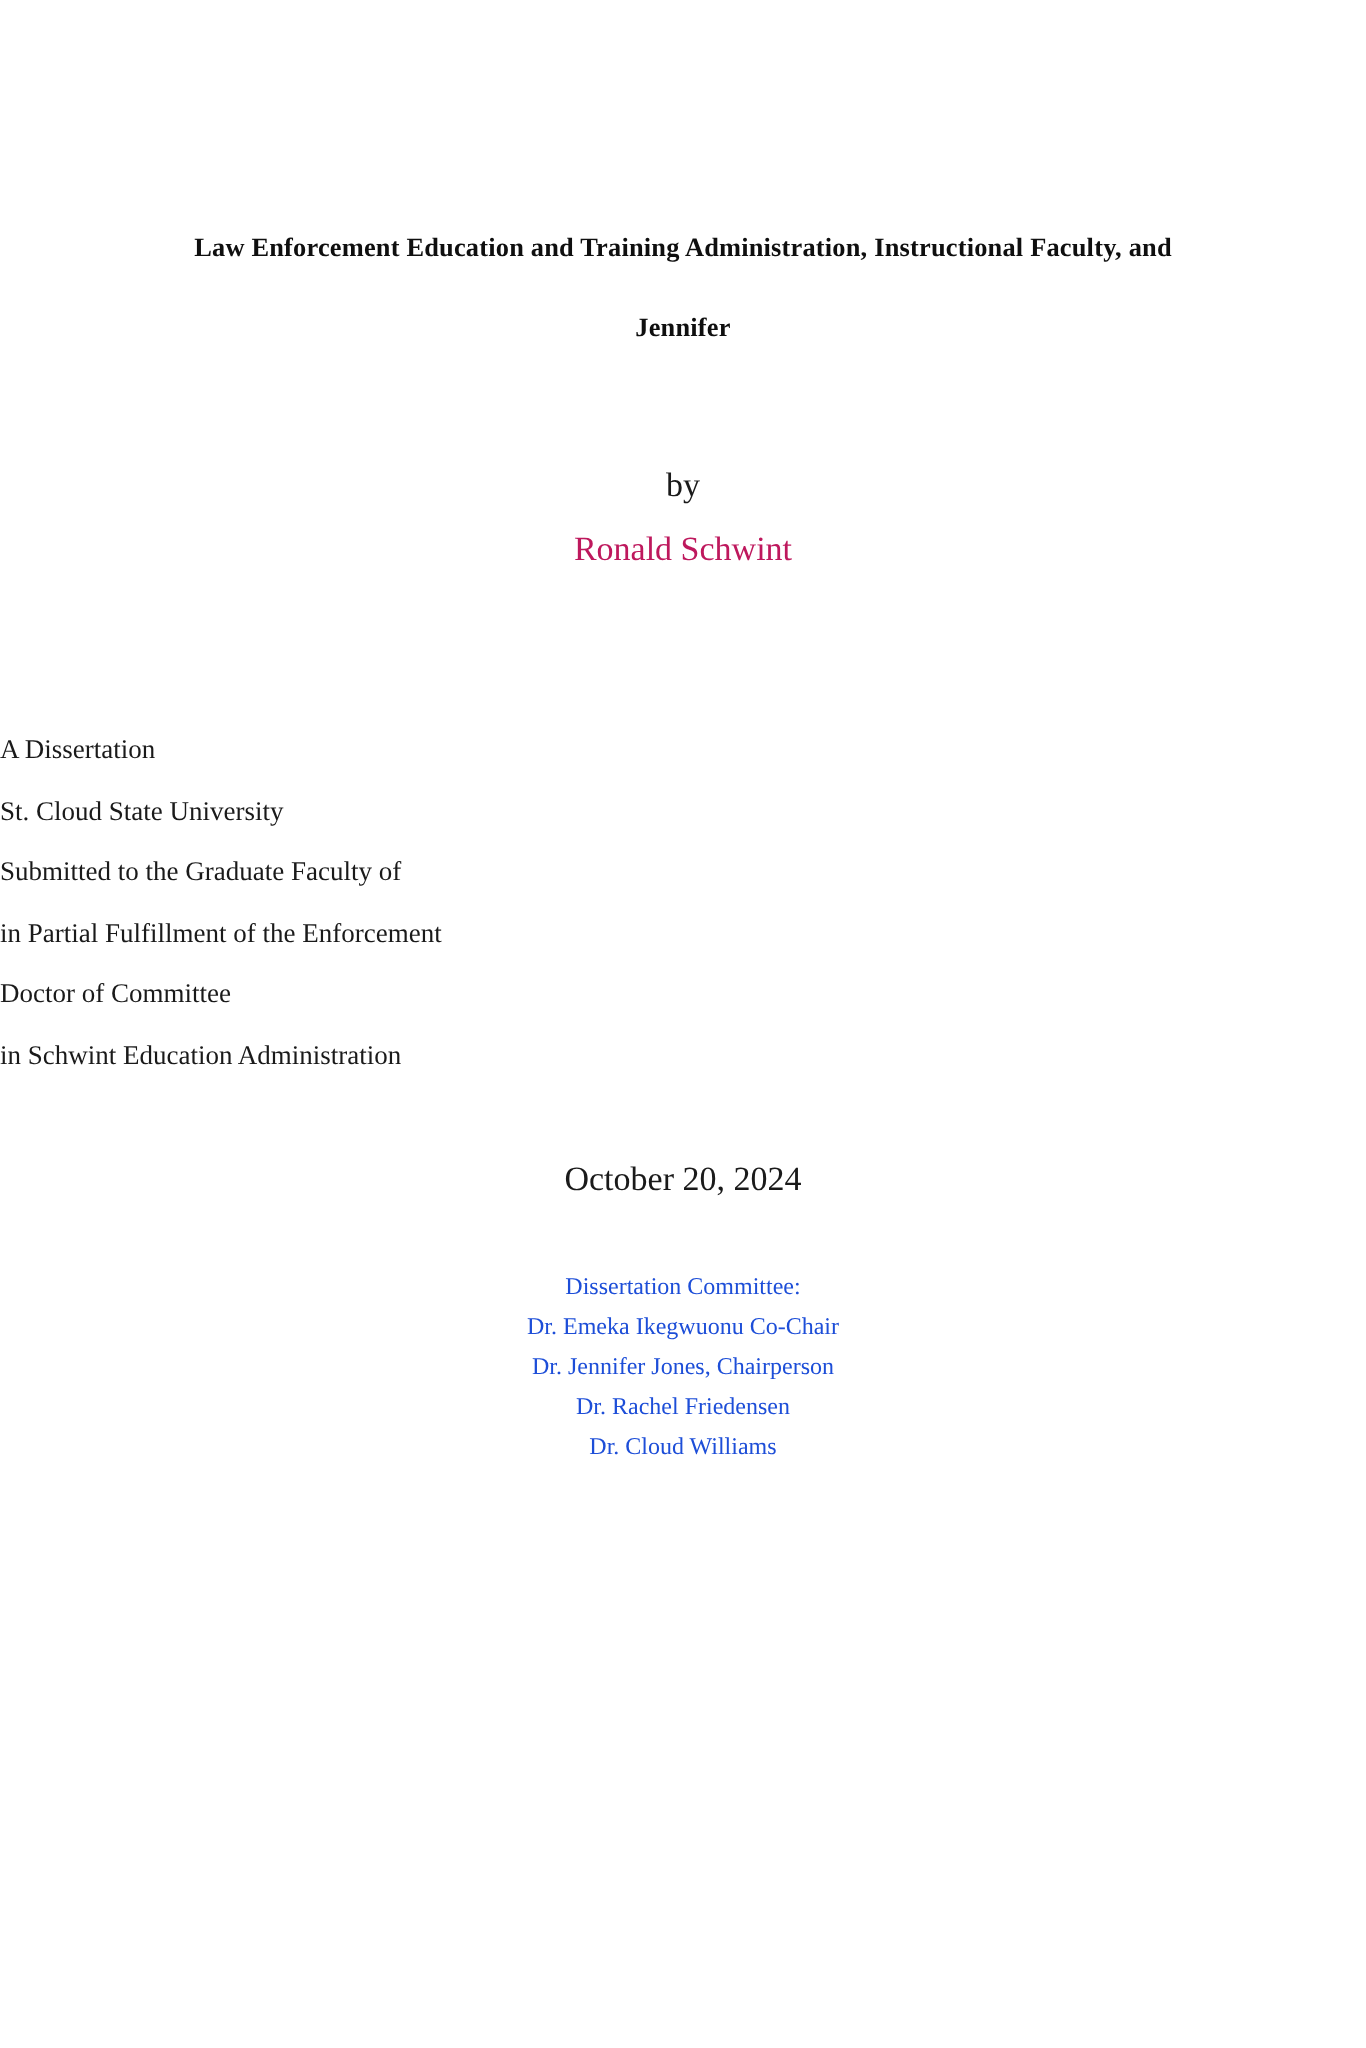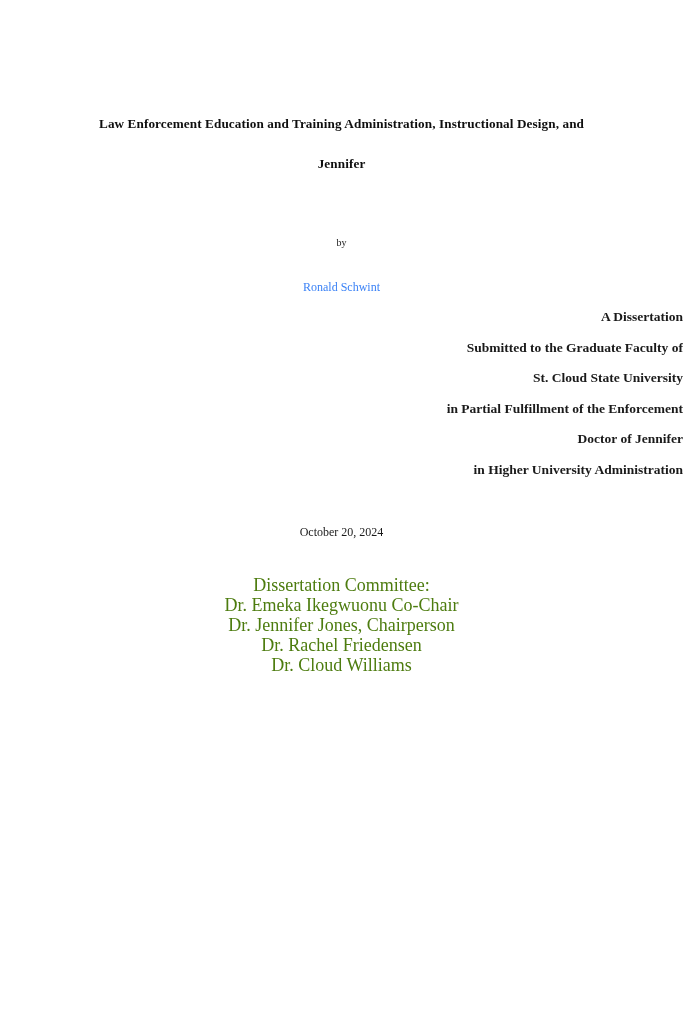--- a/index.html
+++ b/index.html
@@ -37,81 +37,81 @@
     font-size: 13.2px;
     letter-spacing: 0.1px;
     line-height: 40px;
     color: #0f0f0f;
   }
   .by-block {
     margin-top: 44px;
     text-align: center;
   }
   .by-line {
-    font-size: 10px;
+    font-size: 17px;
     line-height: 30px;
     color: #1a1a1a;
   }
   .author-line {
-    font-size: 12px;
+    font-size: 17px;
     line-height: 30px;
-    margin-top: 14px;
-    color: #3b82f6;
+    margin-top: 2px;
+    color: #be185d;
   }
   .dissertation-block {
-    text-align: right;
-    font-weight: bold;
+    margin-top: 70px;
+    text-align: left;
   }
   .dissertation-line {
     font-size: 13.5px;
     line-height: 30.5px;
     color: #1a1a1a;
   }
   .date-block {
     margin-top: 36px;
     text-align: center;
   }
   .date-line {
-    font-size: 12px;
+    font-size: 17px;
     line-height: 22px;
     color: #1a1a1a;
   }
   .committee-block {
     margin-top: 32px;
     text-align: center;
   }
   .committee-line {
-    font-size: 18px;
+    font-size: 12px;
     line-height: 20px;
-    color: #4d7c0f;
+    color: #1d4ed8;
   }
 </style>
 </head>
 <body>
 
 <div class="page">
   <div class="content">
 
     <div class="title-block">
-      <div class="title-line">Law Enforcement Education and Training Administration, Instructional Design, and</div>
+      <div class="title-line">Law Enforcement Education and Training Administration, Instructional Faculty, and</div>
       <div class="title-line">Jennifer</div>
     </div>
 
     <div class="by-block">
       <div class="by-line">by</div>
       <div class="author-line">Ronald Schwint</div>
     </div>
 
     <div class="dissertation-block">
       <div class="dissertation-line">A Dissertation</div>
+      <div class="dissertation-line">St. Cloud State University</div>
       <div class="dissertation-line">Submitted to the Graduate Faculty of</div>
-      <div class="dissertation-line">St. Cloud State University</div>
       <div class="dissertation-line">in Partial Fulfillment of the Enforcement</div>
-      <div class="dissertation-line">Doctor of Jennifer</div>
-      <div class="dissertation-line">in Higher University Administration</div>
+      <div class="dissertation-line">Doctor of Committee</div>
+      <div class="dissertation-line">in Schwint Education Administration</div>
     </div>
 
     <div class="date-block">
       <div class="date-line">October 20, 2024</div>
     </div>
 
     <div class="committee-block">
       <div class="committee-line">Dissertation Committee:</div>
       <div class="committee-line">Dr. Emeka Ikegwuonu Co-Chair</div>
       <div class="committee-line">Dr. Jennifer Jones, Chairperson</div>

